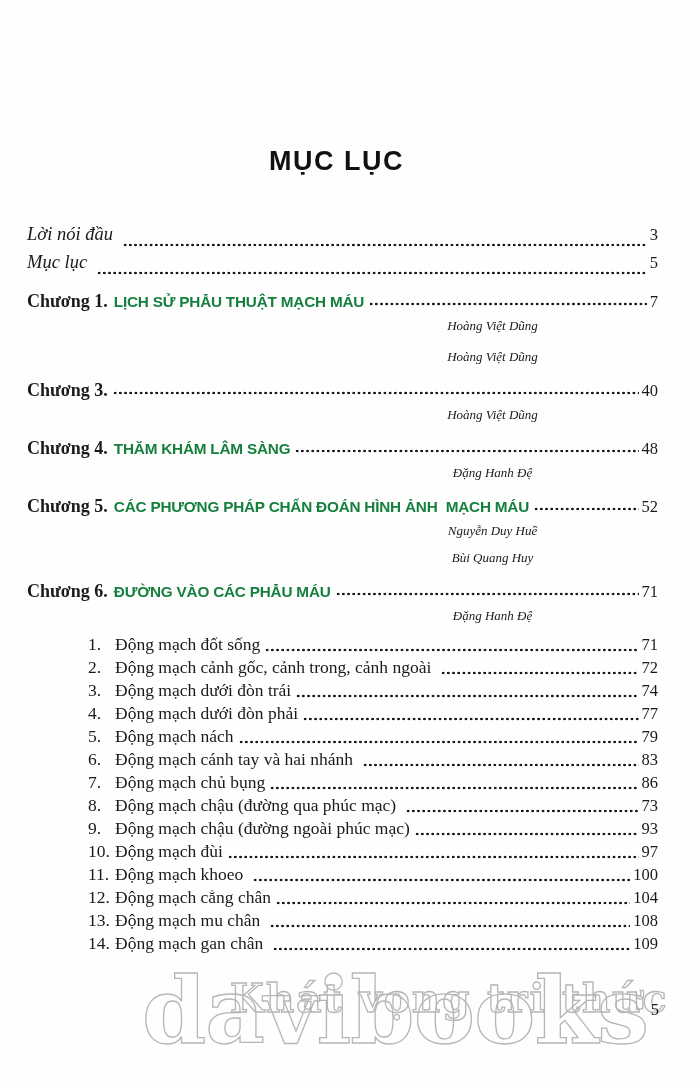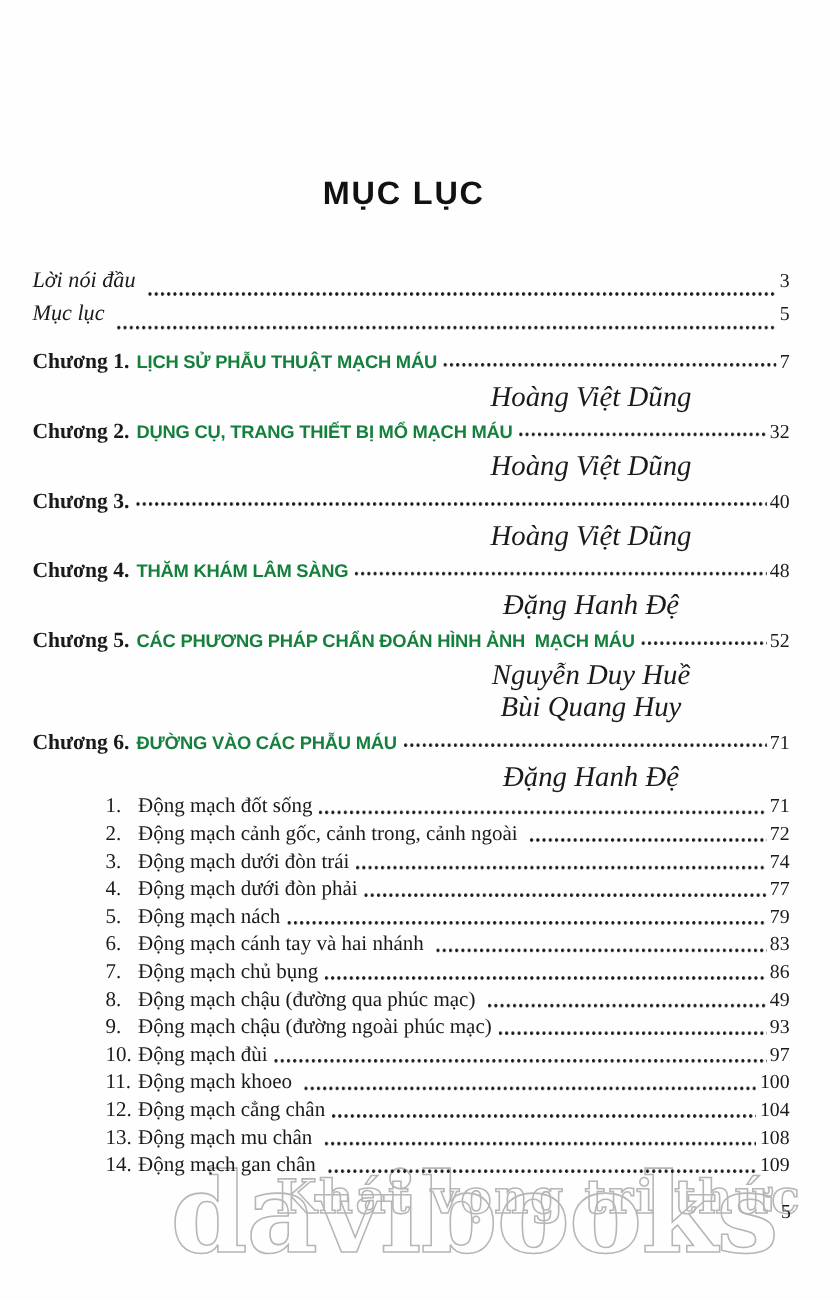--- a/index.html
+++ b/index.html
@@ -60,21 +60,21 @@
     white-space:pre;
     margin-left:6px;
     color:#15803d;
   }
   .author-row{
     margin-top:7px;
     height:20px;
     margin-left:300px;
     text-align:center;
     font-style:italic;
-    font-size:24px;
+    font-size:13px;
   }
   .items{margin-top:6px;}
   .item-row{height:23px;display:flex;align-items:baseline;}
   .item-num{
     margin-left:61px;
     width:27px;
     flex:0 0 auto;
     font-size:17.5px;
   }
   .item-label{
@@ -134,26 +134,20 @@
         <div class="chapter">
           <div class="toc-row chapter-line">
             <span class="chapter-label">Chương 1.</span>
             <span class="chapter-title">LỊCH SỬ PHẪU THUẬT MẠCH MÁU</span>
             <span class="dots"></span>
             <span class="page-num">7</span>
           </div>
           <div class="author-row">Hoàng Việt Dũng</div>
         </div>
         <div class="chapter">
-          <div class="toc-row chapter-line">
-            <span class="chapter-label">Chương 2.</span>
-            <span class="chapter-title">DỤNG CỤ, TRANG THIẾT BỊ MỔ MẠCH MÁU</span>
-            <span class="dots"></span>
-            <span class="page-num">32</span>
-          </div>
           <div class="author-row">Hoàng Việt Dũng</div>
         </div>
         <div class="chapter">
           <div class="toc-row chapter-line">
             <span class="chapter-label">Chương 3.</span>
             <span class="dots"></span>
             <span class="page-num">40</span>
           </div>
           <div class="author-row">Hoàng Việt Dũng</div>
         </div>
@@ -224,21 +218,21 @@
             <div class="toc-row item-row">
               <span class="item-num">7.</span>
               <span class="item-label">Động mạch chủ bụng</span>
               <span class="dots"></span>
               <span class="page-num">86</span>
             </div>
             <div class="toc-row item-row">
               <span class="item-num">8.</span>
               <span class="item-label">Động mạch chậu (đường qua phúc mạc) </span>
               <span class="dots"></span>
-              <span class="page-num">49</span>
+              <span class="page-num">73</span>
             </div>
             <div class="toc-row item-row">
               <span class="item-num">9.</span>
               <span class="item-label">Động mạch chậu (đường ngoài phúc mạc)</span>
               <span class="dots"></span>
               <span class="page-num">93</span>
             </div>
             <div class="toc-row item-row">
               <span class="item-num">10.</span>
               <span class="item-label">Động mạch đùi</span>

